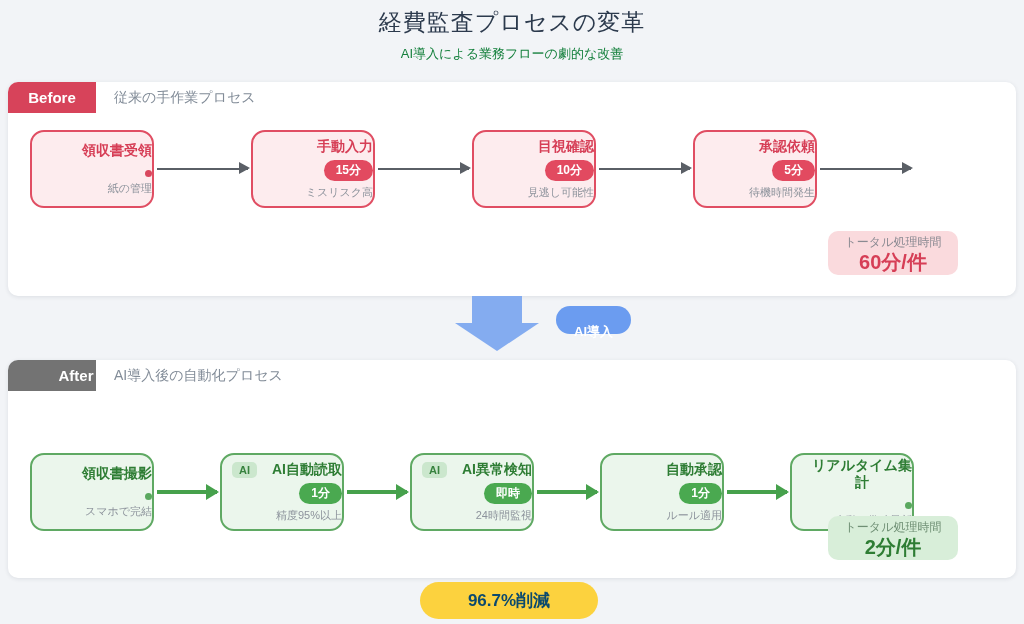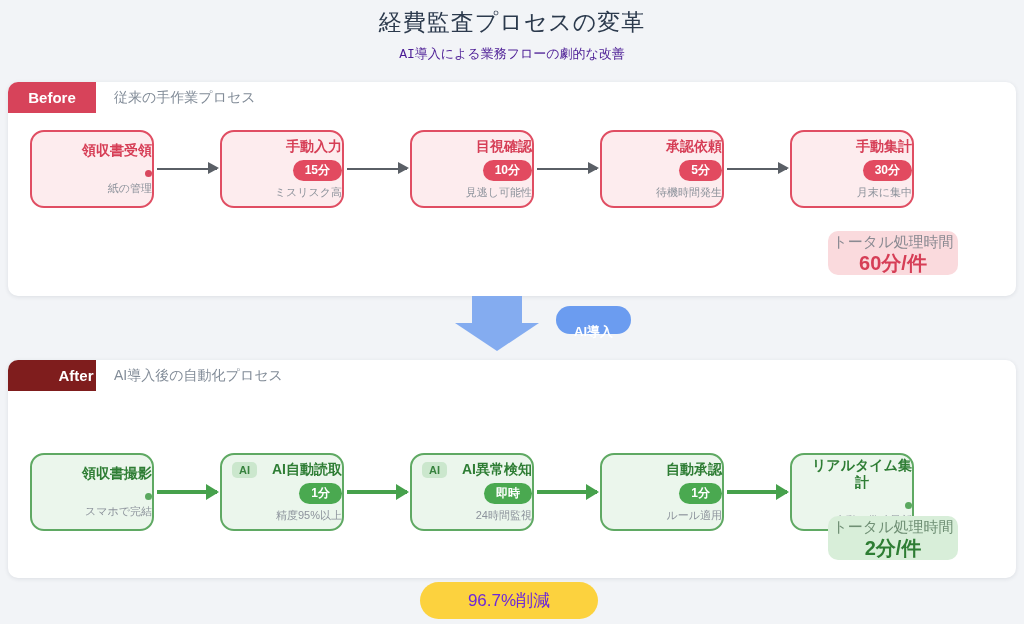--- a/index.html
+++ b/index.html
@@ -5,37 +5,37 @@
   * { margin:0; padding:0; box-sizing:border-box; }
   html,body { width:1024px; height:624px; }
   body {
     font-family:"Liberation Sans","DejaVu Sans",sans-serif;
     background:#f2f4f7;
     position:relative;
     overflow:hidden;
   }
   .header { position:absolute; top:7px; left:0; width:1024px; text-align:center; }
   .page-title { font-size:23px; font-weight:normal; color:#2c3a4d; letter-spacing:1px; }
-  .page-subtitle { margin-top:7px; font-size:13px; color:#4c1d95;font-family:Liberation Mono, monospace; }
+  .page-subtitle { margin-top:7px; font-size:13px; color:#15803d; }
 
   .panel {
     position:absolute; left:8px; width:1008px; background:#ffffff;
     border-radius:10px; box-shadow:0 1px 4px rgba(30,40,60,.10);
   }
   .before-panel { top:82px; height:214px; }
   .after-panel  { top:360px; height:218px; }
 
   .panel-head { position:absolute; top:0; left:0; display:flex; align-items:center; }
   .section-label {
     width:88px; height:31px; line-height:31px; text-align:center;
     color:#fff; font-weight:bold; font-size:15px;
     border-radius:10px 0 0 0;
   }
   .red-bg   { background:#d7435a; }
-  .green-bg { background:#7f1d1d;padding-left:48px; }
+  .green-bg { background:#737373;padding-left:48px; }
   .section-desc { margin-left:18px; color:#828c98; font-size:14px; }
 
   .flow-row {
     position:absolute; left:22px; width:884px;
     display:flex; align-items:center;
   }
   .before-panel .flow-row { top:48px; }
   .after-panel  .flow-row { top:53px;margin-top:40px; }
 
   .step {
@@ -74,21 +74,21 @@
     content:""; position:absolute; right:-2px; top:-6.5px; width:0; height:0;
     border-left:13px solid #46a14c; border-top:8px solid transparent; border-bottom:8px solid transparent;
   }
 
   .total-badge {
     position:absolute; right:58px; width:130px; height:44px; border-radius:10px;
     display:flex; flex-direction:column; align-items:center; justify-content:center;
   }
   .before-panel .total-badge { top:149px; background:#fadadd; }
   .after-panel  .total-badge { top:156px; background:#d8eed9; }
-  .total-label { font-size:15px; }
+  .total-label { font-size:12px; }
   .before-panel .total-label { color:#8a8a92; }
   .after-panel  .total-label { color:#6f8f74; }
   .total-value { font-size:20px; font-weight:bold; line-height:1.1; }
   .before-panel .total-value { color:#d63e56; }
   .after-panel  .total-value { color:#2e7d34; }
 
   .down-arrow-shaft {
     position:absolute; left:472px; top:296px; width:50px; height:27px; background:#84acf0;
   }
   .down-arrow-head {
@@ -98,21 +98,21 @@
   }
   .ai-pill {
     position:absolute; left:556px; top:306px; height:28px; line-height:28px;
     padding:12px 18px; background:#6b9cf0; color:#fff; font-weight:bold; font-size:13px;
     border-radius:14px;
   }
 
   .footer-badge {
     position:absolute; left:420px; top:582px; width:178px; height:37px; line-height:37px;
     background:#fcd23e; border-radius:19px; text-align:center;
-    color:#6d28d9; font-weight:normal; font-size:17px;
+    color:#0c4a6e; font-weight:bold; font-size:17px;
   }
 </style>
 </head>
 <body>
 
 <div class="header">
   <div class="page-title">経費監査プロセスの変革</div>
   <div class="page-subtitle">AI導入による業務フローの劇的な改善</div>
 </div>
 
@@ -139,25 +139,20 @@
       <div class="step-badge">10分</div>
       <div class="step-note">見逃し可能性</div>
     </div>
     <div class="arrow arrow-red"></div>
     <div class="step red-step">
       <div class="step-title">承認依頼</div>
       <div class="step-badge">5分</div>
       <div class="step-note">待機時間発生</div>
     </div>
     <div class="arrow arrow-red"></div>
-    <div class="step red-step">
-      <div class="step-title">手動集計</div>
-      <div class="step-badge">30分</div>
-      <div class="step-note">月末に集中</div>
-    </div>
   </div>
   <div class="total-badge">
     <div class="total-label">トータル処理時間</div>
     <div class="total-value">60分/件</div>
   </div>
 </section>
 
 <div class="down-arrow-shaft"></div>
 <div class="down-arrow-head"></div>
 <div class="ai-pill">AI導入</div>

